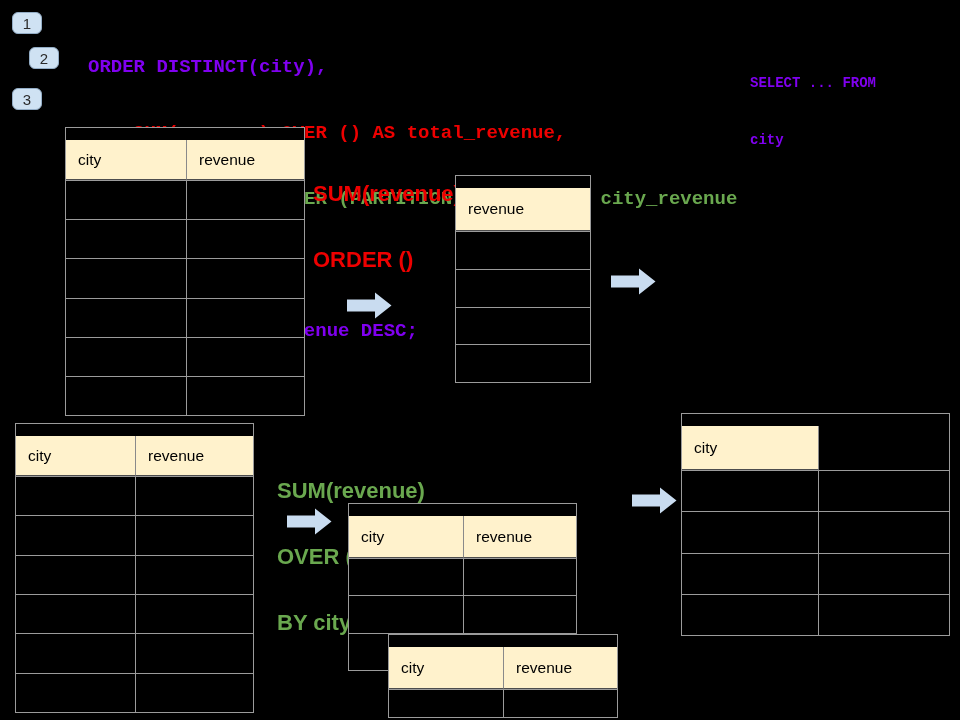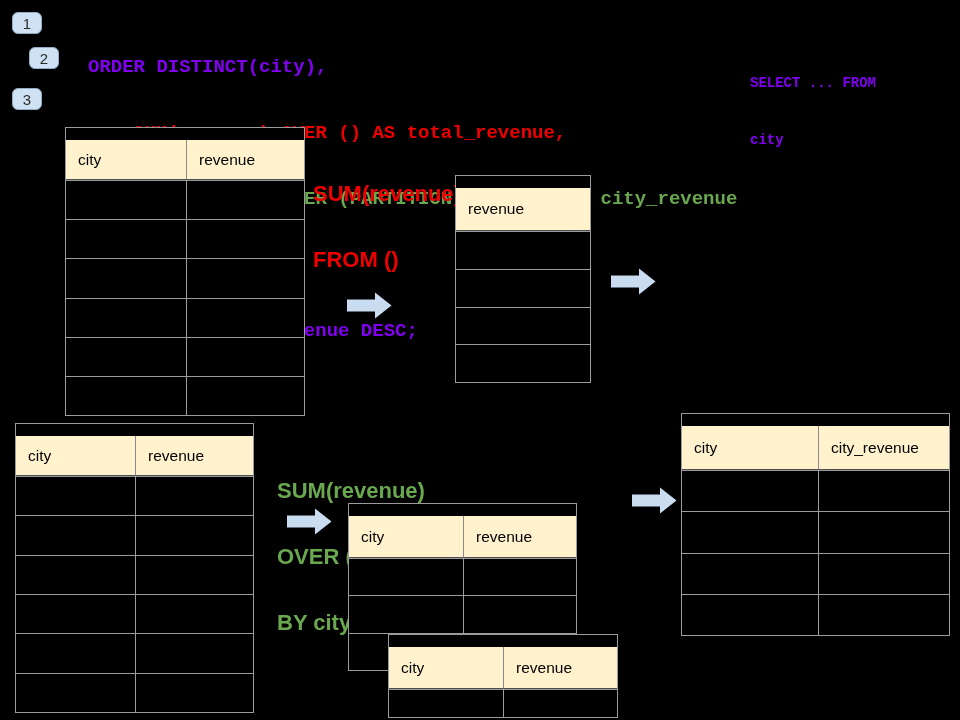--- a/index.html
+++ b/index.html
@@ -99,21 +99,21 @@
   <div class="ln c-purple ind1">ORDER by city_revenue DESC;</div>
 </div>
 
 <div class="note">
   <div>SELECT ... FROM</div>
   <div>city</div>
 </div>
 
 <div class="fnlabel c-red" id="label-total">
   <div>SUM(revenue)</div>
-  <div>FROM ()</div>
+  <div>ORDER ()</div>
 </div>
 <div class="fnlabel c-green" id="label-partition">
   <div>SUM(revenue)</div>
   <div>OVER (PARTITION</div>
   <div>BY city)</div>
 </div>
 
 <div class="tbl" id="t-source-top">
   <div class="hrow">
     <div class="hcell c1">city</div>
@@ -220,21 +220,20 @@
   </div>
 <div class="brow">
       <div class="bcell c1"></div>
       <div class="bcell"></div>
     </div>
   </div>
 
 <div class="tbl" id="t-cityrev">
   <div class="hrow">
     <div class="hcell c1">city</div>
-    <div class="hcell">city_revenue</div>
   </div>
 <div class="brow">
       <div class="bcell c1"></div>
       <div class="bcell"></div>
     </div>
     <div class="brow">
       <div class="bcell c1"></div>
       <div class="bcell"></div>
     </div>
     <div class="brow">

